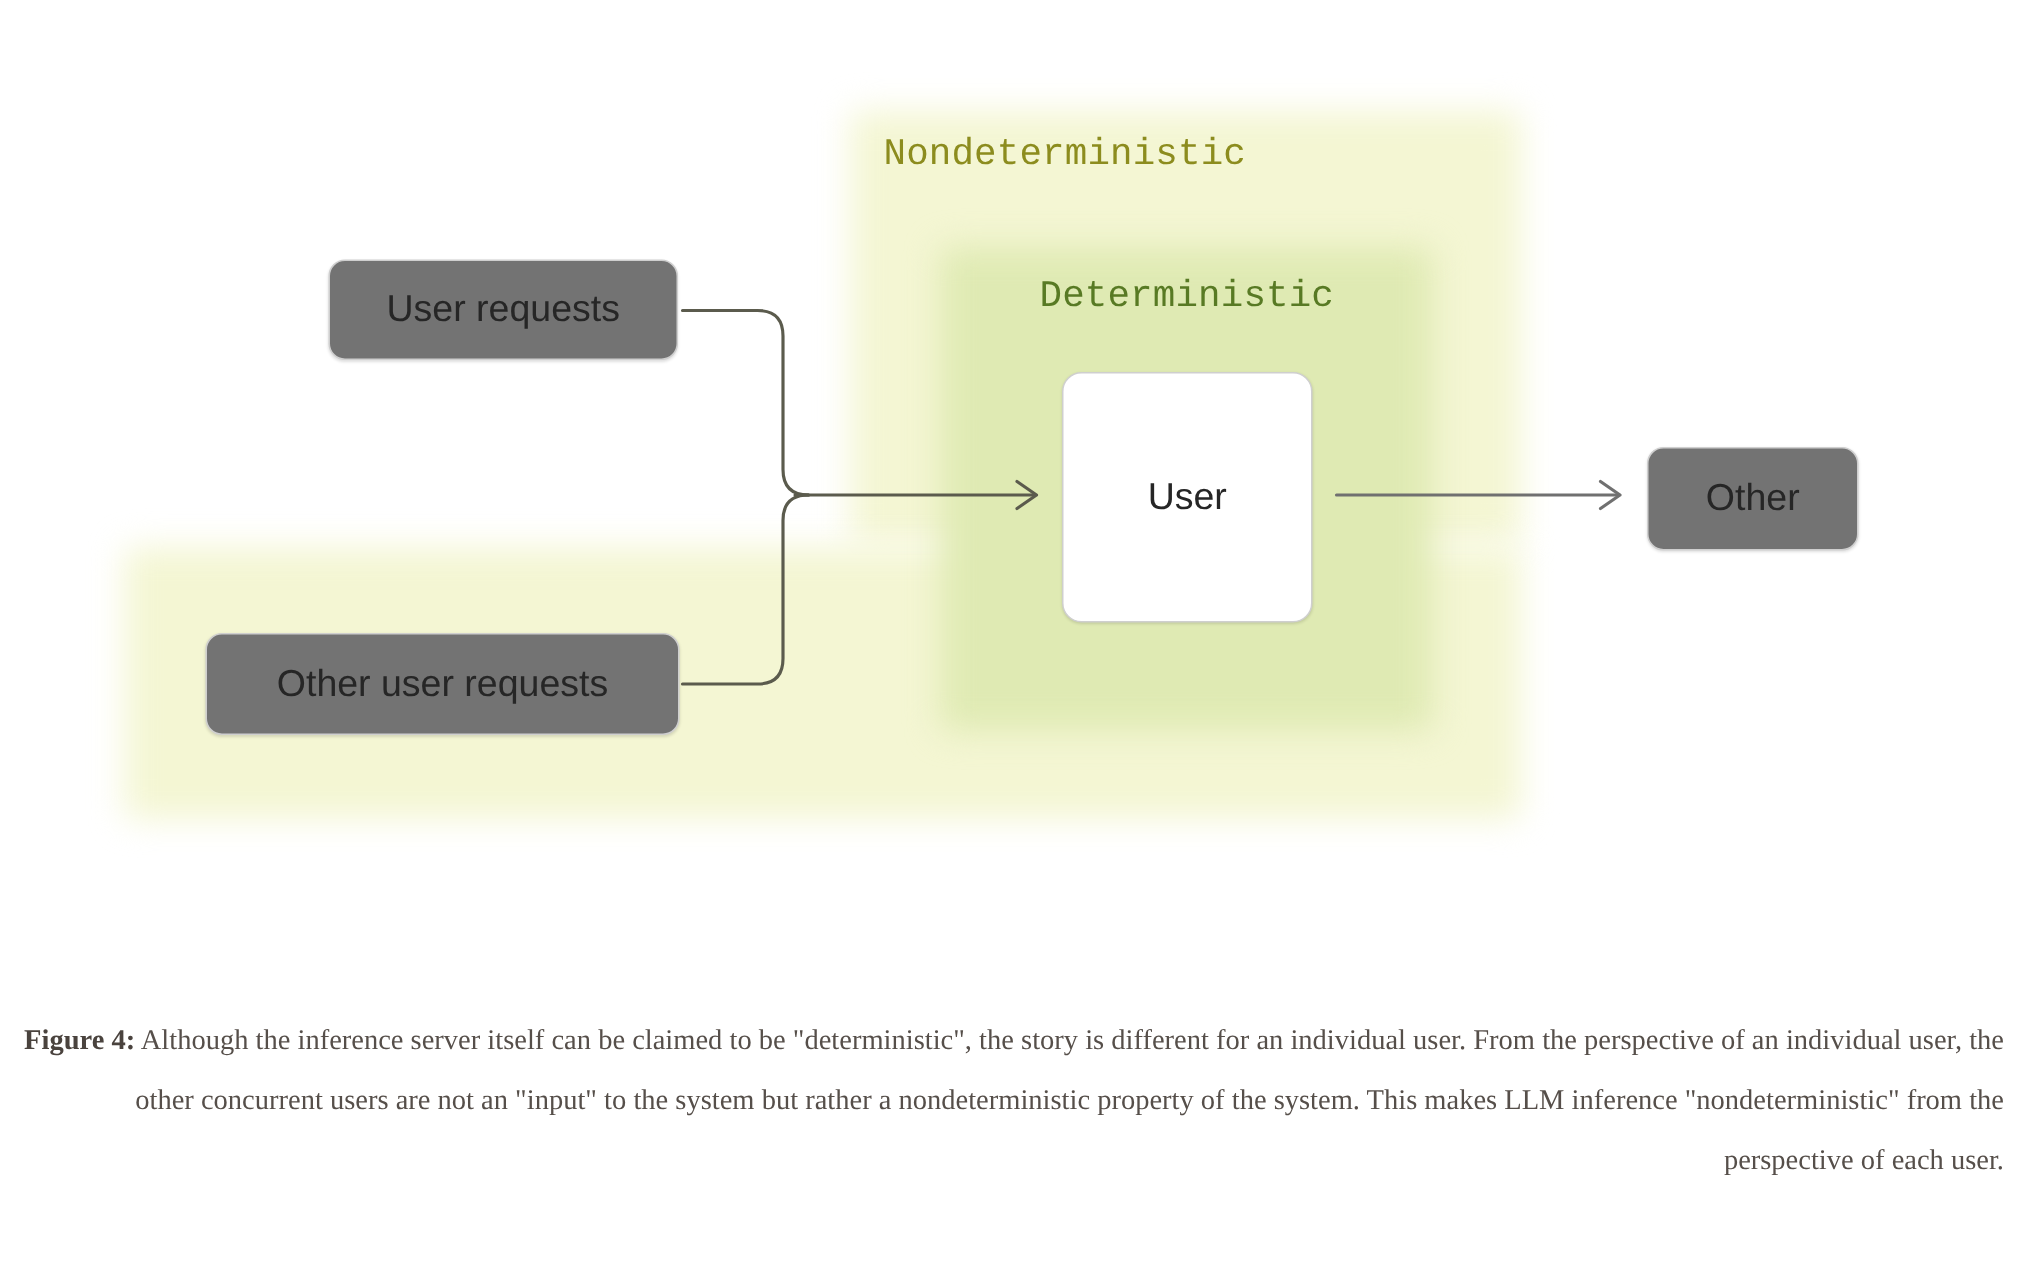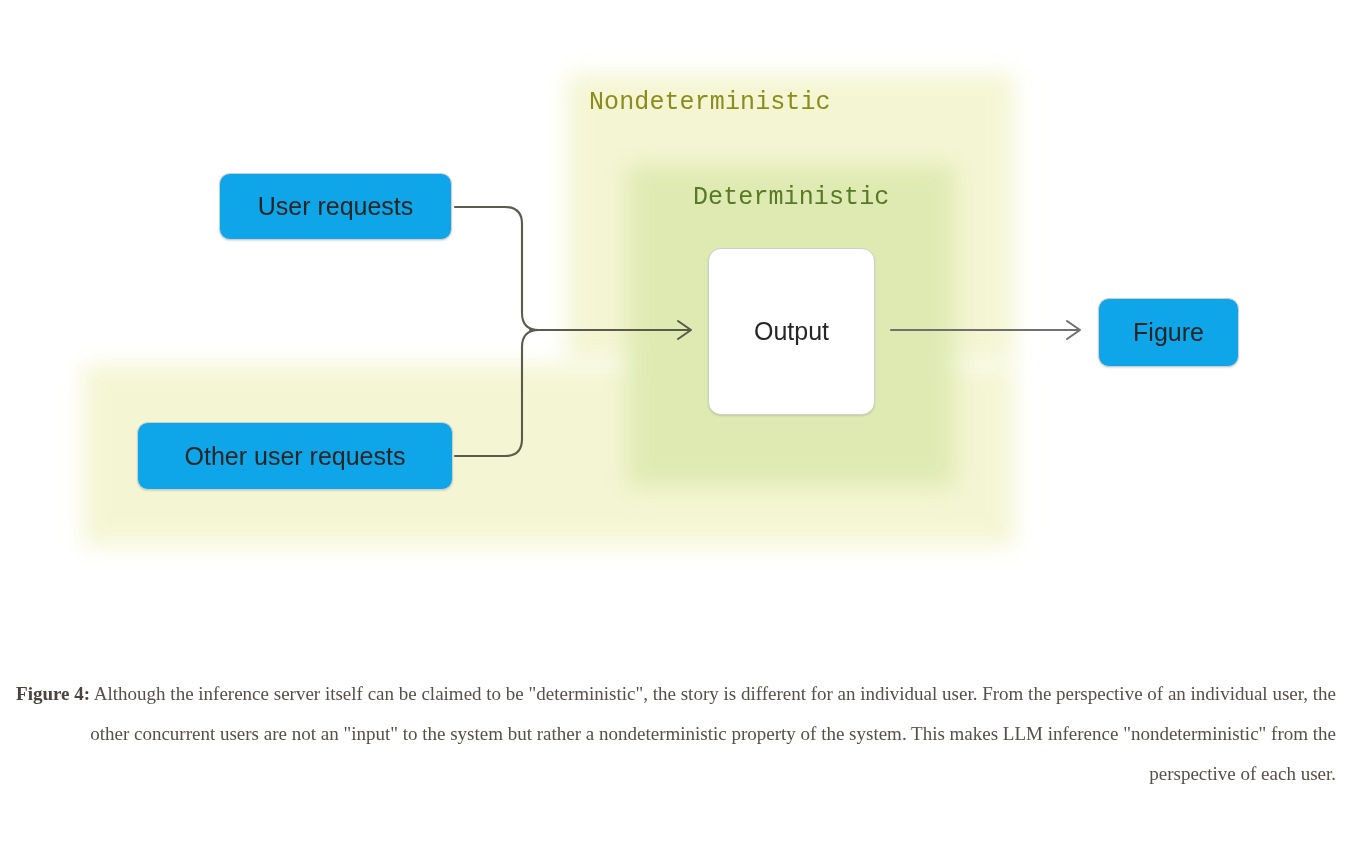--- a/index.html
+++ b/index.html
@@ -48,21 +48,21 @@
     letter-spacing: .1px;
     white-space: nowrap;
     font-family: Liberation Mono, monospace;
   }
   #label-nondeterministic { left: 589px; top: 88px; }
   #label-deterministic    { left: 645px; top: 183px; }
 
   
   .node {
     position: absolute;
-    background: #0ea5e9;
+    background: #737373;
     border: 1px solid #cfcfcf;
     border-radius: 11px;
     box-shadow: 0 1px 2px rgba(0,0,0,.13);
     display: flex;
     align-items: center;
     justify-content: center;
     color: #262626;
     font-size: 25px;
     white-space: nowrap;
   }
@@ -119,20 +119,20 @@
     </g>
   </svg>
 
   <div class="node" id="node-user-requests">
     <span>User requests</span>
   </div>
   <div class="node" id="node-other-user-requests">
     <span>Other user requests</span>
   </div>
   <div class="node" id="node-model">
-    <span>Output</span>
+    <span>User</span>
   </div>
   <div class="node" id="node-output">
-    <span>Figure</span>
+    <span>Other</span>
   </div>
 </div>
 
 <p id="caption"><span id="caption-label">Figure 4:</span><span id="caption-text"> Although the inference server itself can be claimed to be "deterministic", the story is different for an individual user. From the perspective of an individual user, the other concurrent users are not an "input" to the system but rather a nondeterministic property of the system. This makes LLM inference "nondeterministic" from the perspective of each user.</span></p>
 
 </body></html>

